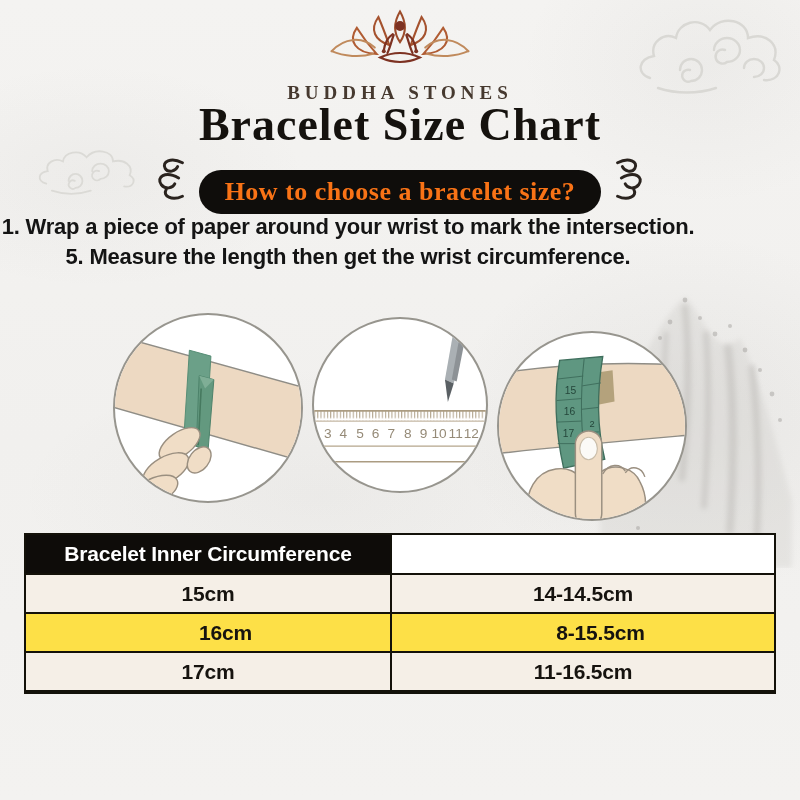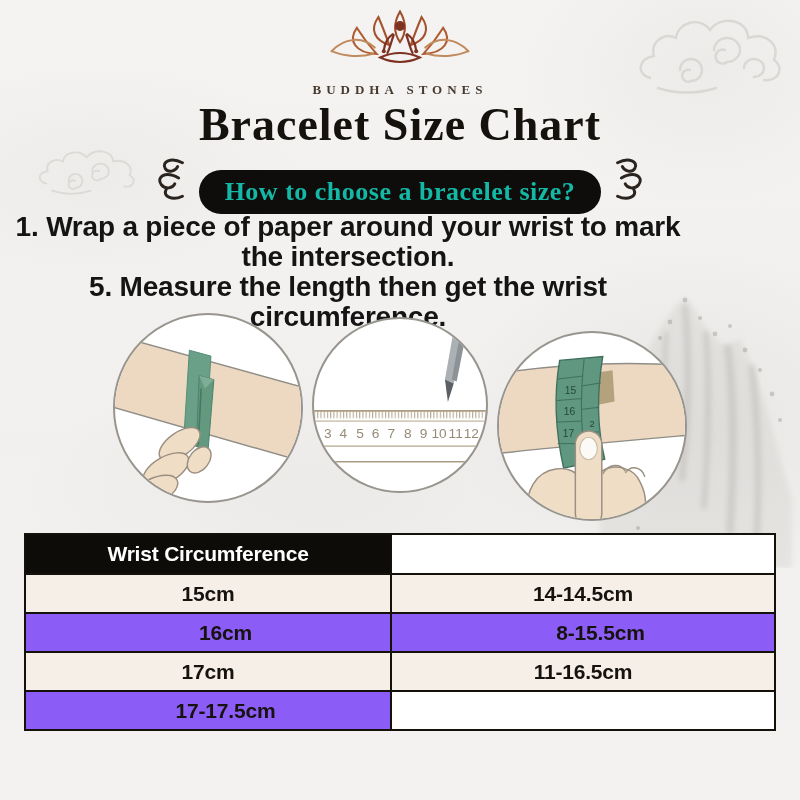--- a/index.html
+++ b/index.html
@@ -12,55 +12,55 @@
       radial-gradient(ellipse 260px 200px at 88% 8%,  rgba(120,118,114,.06), transparent 70%),
       radial-gradient(ellipse 340px 260px at 86% 52%, rgba(110,108,104,.08), transparent 70%),
       radial-gradient(ellipse 420px 180px at 40% 62%, rgba(120,118,114,.05), transparent 72%),
       linear-gradient(180deg,#f4f3f1 0%,#f1f0ee 55%,#f3f2f0 100%);
   }
   .deco{position:absolute; pointer-events:none;}
 
   
   .logo{position:absolute; left:310px; top:8px; width:180px; height:72px;}
   .brand{position:absolute; left:0; top:82px; width:800px; text-align:center;
-    font-family:"Liberation Serif",serif; font-size:13px; font-weight:600;
+    font-family:"Liberation Serif",serif; font-size:19px; font-weight:600;
     letter-spacing:5px; color:#46392f;}
   .title{position:absolute; left:0; top:98px; width:800px; text-align:center;
     font-family:"Liberation Serif",serif; font-size:46px; font-weight:bold;
     color:#15120e; letter-spacing:1px;}
   .banner-row{position:absolute; left:0; top:155px; width:800px; height:48px;
     display:flex; align-items:center; justify-content:center; gap:12px;}
-  .pill{background:#0f0d0b; color:#14b8a6; border-radius:24px; padding:7px 26px;
+  .pill{background:#0f0d0b; color:#f97316; border-radius:24px; padding:7px 26px;
     font-family:"Liberation Serif",serif; font-weight:bold; font-size:26px; letter-spacing:.5px;margin-top:26px;}
   .orn{width:34px; height:46px;}
   .orn.flip{transform:scaleX(-1);}
 
   
   .steps{position:absolute; left:0; top:212px; width:696px; text-align:center;
-    font-weight:bold; font-size:28px; color:#141414; line-height:30px; letter-spacing:-0.2px;}
+    font-weight:bold; font-size:22px; color:#141414; line-height:30px; letter-spacing:-0.2px;}
 
   
   .circle{position:absolute; border-radius:50%; background:#fff;
     border:2px solid #97958e; overflow:hidden; box-sizing:border-box;}
   .c1{left:113px; top:313px; width:190px; height:190px;}
   .c2{left:312px; top:317px; width:176px; height:176px;}
   .c3{left:497px; top:331px; width:190px; height:190px;}
   .circle svg{display:block; width:100%; height:100%;}
 
   
   .size-table{position:absolute; left:24px; top:533px; width:752px;
     border:2.5px solid #131109; box-sizing:border-box; background:#fff;}
   .t-row{display:grid; grid-template-columns:366px 1fr;}
   .t-row + .t-row{border-top:2.5px solid #131109;text-align:right;}
   .t-cell{height:37px; display:flex; align-items:center; justify-content:center;
     font-weight:bold; font-size:21px; color:#16130f; letter-spacing:-0.2px;}
   .t-cell:first-child{border-right:2.5px solid #131109;}
   .t-head .t-cell{background:#0e0c09; color:#ffffff; height:38px;}
   .bg-cream{background:#f5efe7;}
-  .bg-white{background:#8b5cf6;padding-left:35px;}
+  .bg-white{background:#fde047;padding-left:35px;}
 </style>
 </head>
 <body>
 
 <div class="poster">
 
   <svg class="deco" style="left:628px; top:6px;" width="166" height="100" viewBox="0 0 166 100">
     <g fill="none" stroke="#d9d8d4" stroke-width="2.4" stroke-linecap="round">
       <path d="M22,72 C8,68 10,52 26,50 C22,36 36,26 48,32 C50,16 72,10 82,24 C94,8 120,14 120,32 C138,26 152,38 146,54 C156,60 152,76 136,74"></path>
       <path d="M52,64 a11,11 0 1 1 11,11 a6,6 0 1 1 -1,-11"></path>
@@ -237,32 +237,31 @@
         <path d="M104,192 L104,142 C118,132 138,138 144,152 C152,167 150,182 146,192 Z"></path>
         <rect x="78" y="100" width="27" height="98" rx="13.5"></rect>
       </g>
       <path d="M106,144 C112,133 124,133 129,141 M129,143 C135,134 146,137 149,147" fill="none" stroke="#9a8f80" stroke-width="1.4"></path>
       <ellipse cx="91.5" cy="118" rx="9" ry="11.5" fill="#fbfaf7" stroke="#c9bda9" stroke-width="1.2"></ellipse>
     </svg>
   </div>
 
   <div class="size-table">
     <div class="t-row t-head">
-      <div class="t-cell">Wrist Circumference</div>
+      <div class="t-cell">Bracelet Inner Circumference</div>
     </div>
     <div class="t-row">
       <div class="t-cell bg-cream">15cm</div>
       <div class="t-cell bg-cream">14-14.5cm</div>
     </div>
     <div class="t-row">
       <div class="t-cell bg-white">16cm</div>
       <div class="t-cell bg-white">8-15.5cm</div>
     </div>
     <div class="t-row">
       <div class="t-cell bg-cream">17cm</div>
       <div class="t-cell bg-cream">11-16.5cm</div>
     </div>
     <div class="t-row">
-      <div class="t-cell bg-white">17-17.5cm</div>
     </div>
   </div>
 
 </div>
 
 </body></html>

